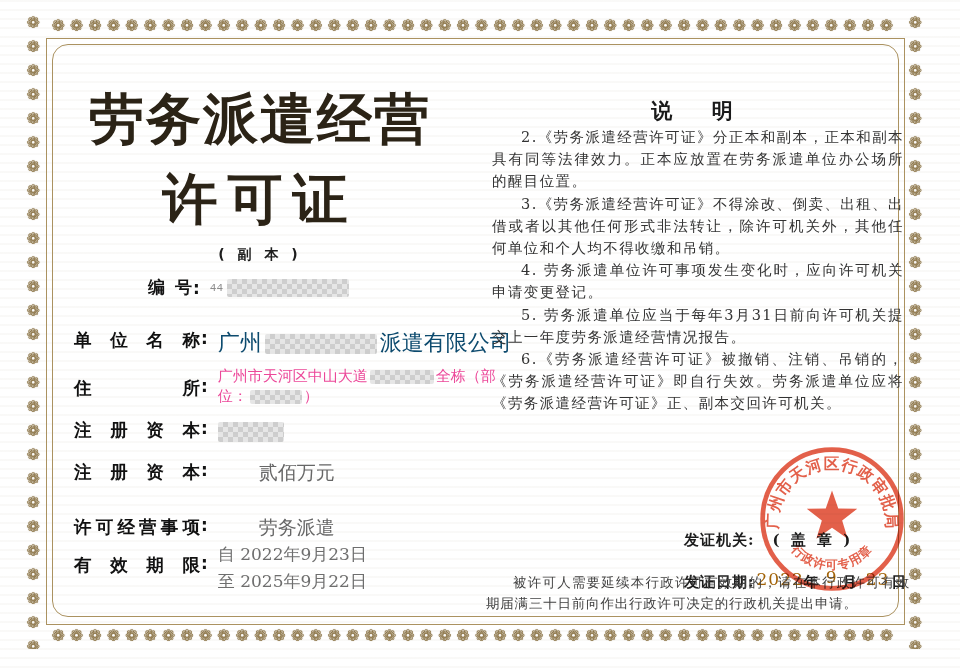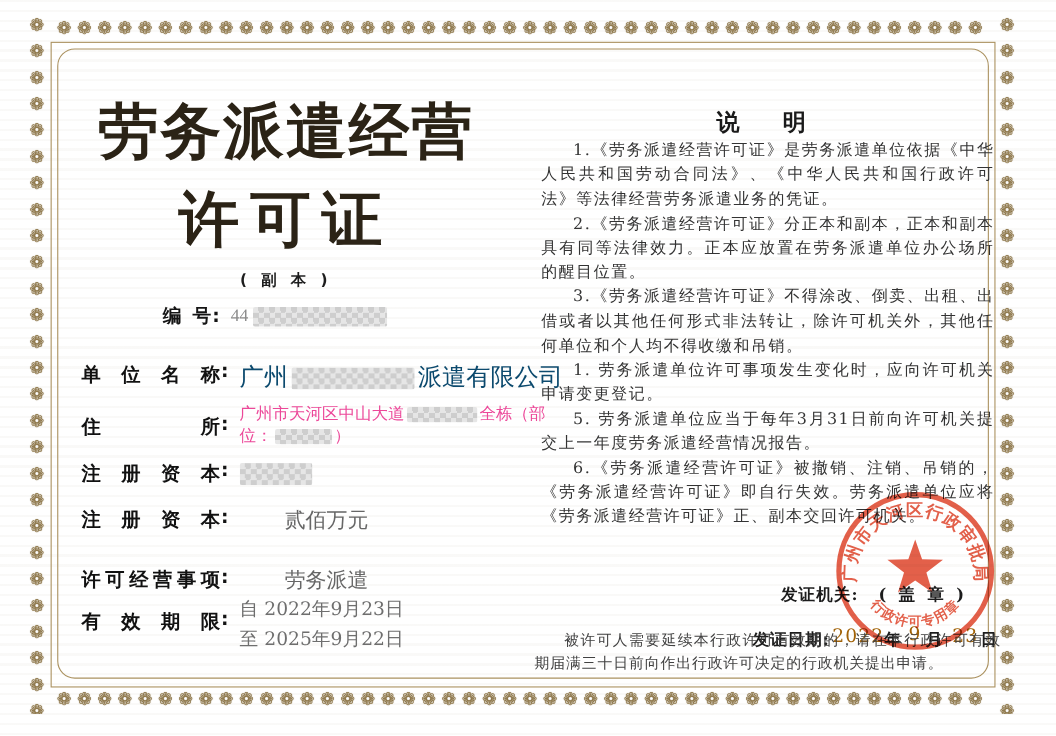--- a/index.html
+++ b/index.html
@@ -32,21 +32,21 @@
   }
   .title-1{top:86px;letter-spacing:2px;}
   .title-2{top:166px;letter-spacing:10px;}
   .copy-type{
     position:absolute;left:62px;top:246px;width:396px;text-align:center;
     font-weight:bold;color:#1d1d1d;font-size:14px;letter-spacing:4px;
   }
   .serial-row{position:absolute;left:148px;top:276px;display:flex;align-items:center;}
   .serial-label{font-weight:bold;font-size:17px;color:#141414;width:44px;text-align:justify;text-align-last:justify;}
   .colon{font-weight:bold;font-size:17px;color:#141414;margin:0 4px 0 1px;}
-  .serial-value{font-family:Liberation Serif, serif;color:#8c8c8c;font-size:16px;margin-left:6px;}
+  .serial-value{font-family:Liberation Mono, monospace;color:#8c8c8c;font-size:11px;margin-left:6px;}
   .field-row{position:absolute;left:74px;display:flex;align-items:flex-start;}
   .field-label{
     width:126px;font-weight:bold;font-size:17.5px;color:#111;
     text-align:justify;text-align-last:justify;flex:none;
   }
   .field-value{
     font-family:"DejaVu Serif","Liberation Serif",serif;
     color:#0c4a6e;font-size:22px;margin-left:6px;
   }
   .value-strong{color:#666;font-size:19px;margin-left:47px;}
@@ -75,21 +75,21 @@
     font-family:"DejaVu Serif","Liberation Serif",serif;
     font-size:14.5px;line-height:22.2px;letter-spacing:1.4px;
     color:#333;text-align:justify;
   }
   .notes-body p{margin:0;text-indent:2em;}
   .issue-line{
     position:absolute;left:684px;display:flex;align-items:baseline;
     font-family:"DejaVu Serif","Liberation Serif",serif;
     font-size:15px;font-weight:600;color:#1c1c1c;letter-spacing:1px;white-space:nowrap;
   }
-  .issue-authority{top:531px;margin-left:26px;}
+  .issue-authority{top:531px;}
   .issue-date{top:571px;}
   .stamp-note{margin-left:18px;letter-spacing:3px;}
   .d-num{font-family:"DejaVu Serif","Liberation Serif",serif;color:#a16207;font-size:17px;font-weight:normal;position:relative;}
   .d-year{top:-2px;margin-left:2px;}
   .d-month{top:-4px;margin:0 4px 0 6px;}
   .d-day{top:-2px;margin:0 2px 0 8px;}
   .renewal-note{
     position:absolute;left:486px;top:572px;width:424px;
     font-family:"DejaVu Serif","Liberation Serif",serif;
     font-size:13.5px;line-height:21px;color:#414141;letter-spacing:.8px;
@@ -164,24 +164,23 @@
     <span class="colon pad12">:</span>
   <span class="field-value validity">
     <span>自 2022年9月23日</span><br>
     <span>至 2025年9月22日</span>
   </span>
 </div>
 
 <div class="notes-title">说 明</div>
 
 <div class="notes-body">
-  <p>1.《劳务派遣经营许可证》是劳务派遣单位依据《中华人民共和国劳动合同法》、《中华人民共和国行政许可法》等法律经营劳务派遣业务的凭证。</p>
   <p>2.《劳务派遣经营许可证》分正本和副本，正本和副本具有同等法律效力。正本应放置在劳务派遣单位办公场所的醒目位置。</p>
   <p>3.《劳务派遣经营许可证》不得涂改、倒卖、出租、出借或者以其他任何形式非法转让，除许可机关外，其他任何单位和个人均不得收缴和吊销。</p>
-  <p>1. 劳务派遣单位许可事项发生变化时，应向许可机关申请变更登记。</p>
+  <p>4. 劳务派遣单位许可事项发生变化时，应向许可机关申请变更登记。</p>
   <p>5. 劳务派遣单位应当于每年3月31日前向许可机关提交上一年度劳务派遣经营情况报告。</p>
   <p>6.《劳务派遣经营许可证》被撤销、注销、吊销的，《劳务派遣经营许可证》即自行失效。劳务派遣单位应将《劳务派遣经营许可证》正、副本交回许可机关。</p>
 </div>
 
 <svg class="seal" viewBox="0 0 160 160" aria-hidden="true">
   <defs>
     <path id="arcTop" d="M 23,84 A 57,57 0 1 1 137,84"></path>
     <path id="arcBottom" d="M 28,96 A 55,55 0 0 0 132,96"></path>
   </defs>
   <circle cx="80" cy="80" r="73" fill="none" stroke="#e04a31" stroke-width="5"></circle>

